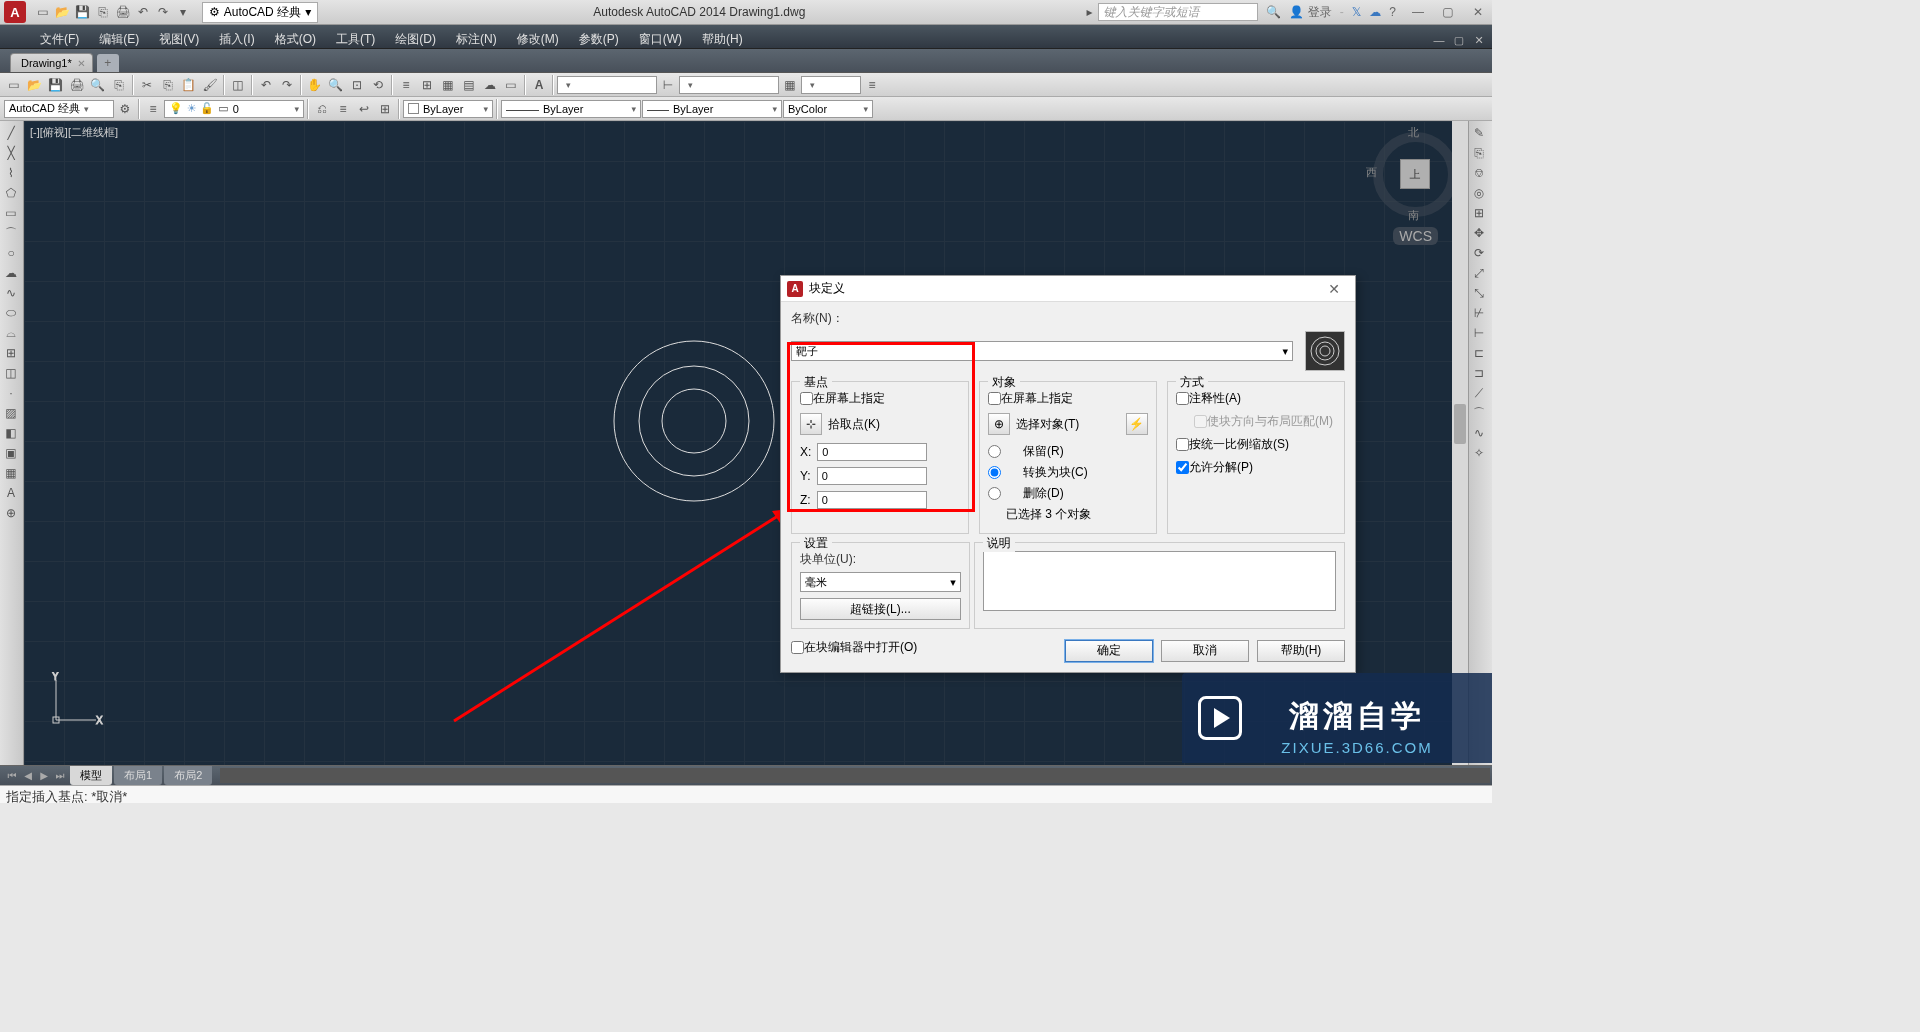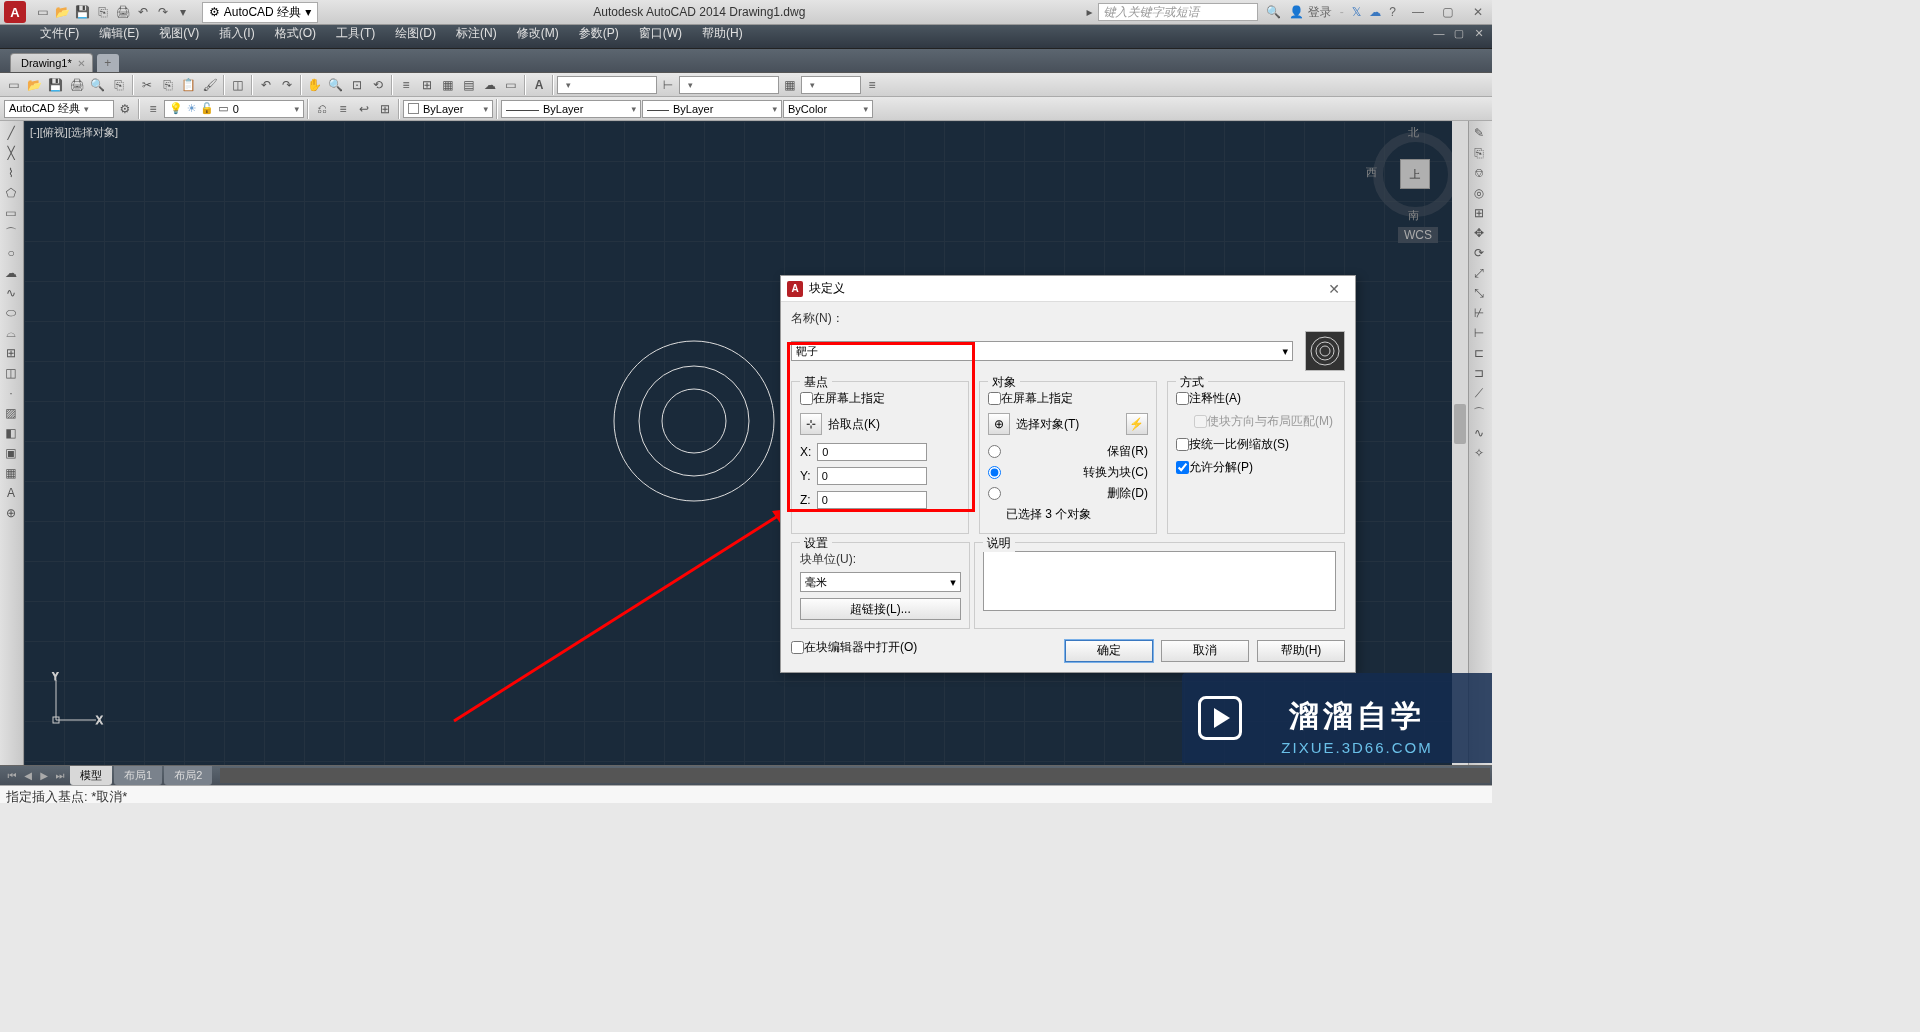--- a/index.html
+++ b/index.html
@@ -11,21 +11,21 @@
 .titlebar .qat { display: flex; gap: 2px; padding: 0 4px; }
 .titlebar .qat-btn { width: 18px; height: 18px; display: flex; align-items: center; justify-content: center; color: #555; cursor: pointer; }
 .titlebar .workspace-selector { display: flex; align-items: center; background: #fff; border: 1px solid #aaa; padding: 1px 6px; margin-left: 6px; gap: 4px; }
 .titlebar .title-text { flex: 1; text-align: center; color: #333; font-size: 12px; }
 .titlebar .search-box { background: #fff; border: 1px solid #aaa; width: 160px; height: 18px; padding: 0 4px; color: #999; font-style: italic; display:flex; align-items:center; }
 .titlebar .right-icons { display: flex; gap: 8px; align-items: center; padding: 0 8px; color: #666; }
 .titlebar .win-controls { display: flex; gap: 2px; margin-left: auto; }
 .titlebar .win-btn { width: 28px; height: 22px; display: flex; align-items: center; justify-content: center; color: #666; }
 
 
-.menubar { height: 24px; background: linear-gradient(#4a555f, #303842); display: flex; align-items: flex-start; padding-left: 30px; border-bottom: 1px solid #222; position: relative; }
+.menubar { height: 24px; background: linear-gradient(#4a555f, #303842); display: flex; align-items: flex-end; padding-left: 30px; border-bottom: 1px solid #222; position: relative; }
 .menubar .menu-item { color: #e0e0e0; padding: 0 10px; font-size: 12px; cursor: pointer; }
 .menubar .doc-min { position: absolute; right: 4px; display: flex; gap: 2px; }
 .menubar .doc-min span { width: 18px; height: 16px; color: #bbb; font-size: 11px; display: flex; align-items: center; justify-content: center; }
 
 
 .filetabs { height: 24px; background: linear-gradient(#5c6670, #48505a); display: flex; align-items: flex-end; padding-left: 10px; border-bottom: 1px solid #555; }
 .filetab { background: linear-gradient(#d8d8d8, #c0c0c0); border: 1px solid #888; border-bottom: none; padding: 3px 20px 3px 10px; border-radius: 4px 4px 0 0; font-size: 11px; position: relative; }
 .filetab .close-x { position: absolute; right: 6px; top: 4px; color: #888; font-size: 10px; }
 .filetab-plus { width: 22px; height: 18px; background: #aab0b8; margin-left: 4px; border-radius: 3px 3px 0 0; display:flex; align-items:center; justify-content:center; color:#666; }
 
@@ -51,21 +51,21 @@
 
 
 .circles { position: absolute; left: 580px; top: 210px; }
 .circles circle { fill: none; stroke: #ddd; stroke-width: 1; }
 
 
 .viewcube { position: absolute; right: 8px; top: 8px; width: 90px; height: 90px; display: flex; align-items: center; justify-content: center; }
 .viewcube-ring { position: absolute; width: 85px; height: 85px; border: 10px solid #3a4450; border-radius: 50%; opacity: 0.6; }
 .viewcube-face { position: absolute; width: 30px; height: 30px; background: #b0b0b0; border: 1px solid #888; display: flex; align-items: center; justify-content: center; font-size: 11px; color: #333; }
 .viewcube-label { position: absolute; color: #888; font-size: 11px; }
-.wcs-label { position: absolute; right: 30px; top: 106px; background: #3a4450; padding: 1px 6px; color: #aaa; font-size: 12px; border-radius: 0; }
+.wcs-label { position: absolute; right: 30px; top: 106px; background: #3a4450; padding: 1px 6px; color: #aaa; font-size: 14px; border-radius: 6px; }
 
 
 .scroll-v { position: absolute; right: 0; top: 0; bottom: 0; width: 16px; background: #d8d8d8; }
 .scroll-v .thumb { position: absolute; left: 2px; right: 2px; top: 44%; height: 40px; background: #aaa; border-radius: 2px; }
 
 
 .red-box { position: absolute; border: 3px solid #ff0000; pointer-events: none; }
 .red-arrow { position: absolute; pointer-events: none; }
 
 
@@ -82,21 +82,21 @@
 .block-preview svg circle { fill: none; stroke: #ccc; stroke-width: 1; }
 .dlg-columns { display: flex; gap: 10px; margin-top: 10px; }
 .dlg-group { flex: 1; border: 1px solid #ccc; padding: 8px 8px 10px; position: relative; }
 .dlg-group-title { position: absolute; top: -8px; left: 8px; background: #f0f0f0; padding: 0 4px; font-size: 12px; }
 .dlg-checkbox { display: flex; align-items: center; gap: 0; font-size: 12px; margin-bottom: 6px; }
 .dlg-checkbox input { width: 13px; height: 13px; }
 .dlg-iconbtn { width: 22px; height: 22px; border: 1px solid #aaa; background: linear-gradient(#fff,#ddd); display: inline-flex; align-items: center; justify-content: center; }
 .dlg-icon-row { display: flex; align-items: center; gap: 6px; margin-bottom: 8px; font-size: 12px; }
 .coord-row { display: flex; align-items: center; gap: 6px; margin-bottom: 6px; font-size: 12px; }
 .coord-row .dlg-input { width: 110px; }
-.dlg-radio { display: flex; align-items: center; gap: 12px; font-size: 12px; margin-bottom: 4px; justify-content: space-between; }
+.dlg-radio { display: flex; align-items: center; gap: 22px; font-size: 12px; margin-bottom: 4px; }
 .dlg-radio input { width: 13px; height: 13px; }
 .dlg-status-text { font-size: 12px; color: #000000; margin-left: 18px; margin-top: 4px; }
 .dlg-bottom-row { display: flex; gap: 4px; margin-top: 8px; }
 .dlg-settings-group { flex: 0 0 calc(33% - 4px); border: 1px solid #ccc; padding: 8px; position: relative; }
 .dlg-desc-group { flex: 1; border: 1px solid #ccc; padding: 8px; position: relative; }
 .dlg-textarea { width: 100%; height: 60px; border: 1px solid #999; background: #fff; resize: none; }
 .dlg-hyperlink-btn { width: 100%; height: 22px; border: 1px solid #999; background: linear-gradient(#fdfdfd,#e4e4e4); font-size: 12px; margin-top: 6px; }
 .dlg-footer { display: flex; align-items: center; padding: 0 10px 10px; gap: 8px; }
 .dlg-footer-spacer { flex: 1; }
 .dlg-btn { width: 88px; height: 22px; border: 1px solid #999; background: linear-gradient(#fdfdfd,#e4e4e4); font-size: 12px; }
@@ -310,21 +310,21 @@
     <div class="tb-btn">▨</div>
     <div class="tb-btn">◧</div>
     <div class="tb-btn">▣</div>
     <div class="tb-btn">▦</div>
     <div class="tb-btn">A</div>
     <div class="tb-btn">⊕</div>
   </div>
 
   <div class="canvas-wrap">
     <div class="canvas-grid"></div>
-    <div class="viewport-label">[-][俯视][选择对象]</div>
+    <div class="viewport-label">[-][俯视][二维线框]</div>
 
     <svg class="circles" width="180" height="180">
       <circle cx="90" cy="90" r="80"></circle>
       <circle cx="90" cy="90" r="55"></circle>
       <circle cx="90" cy="90" r="32"></circle>
     </svg>
 
     <div class="ucs-icon">
       <svg width="60" height="60">
         <line x1="12" y1="48" x2="12" y2="8" stroke="#ccc"></line>

